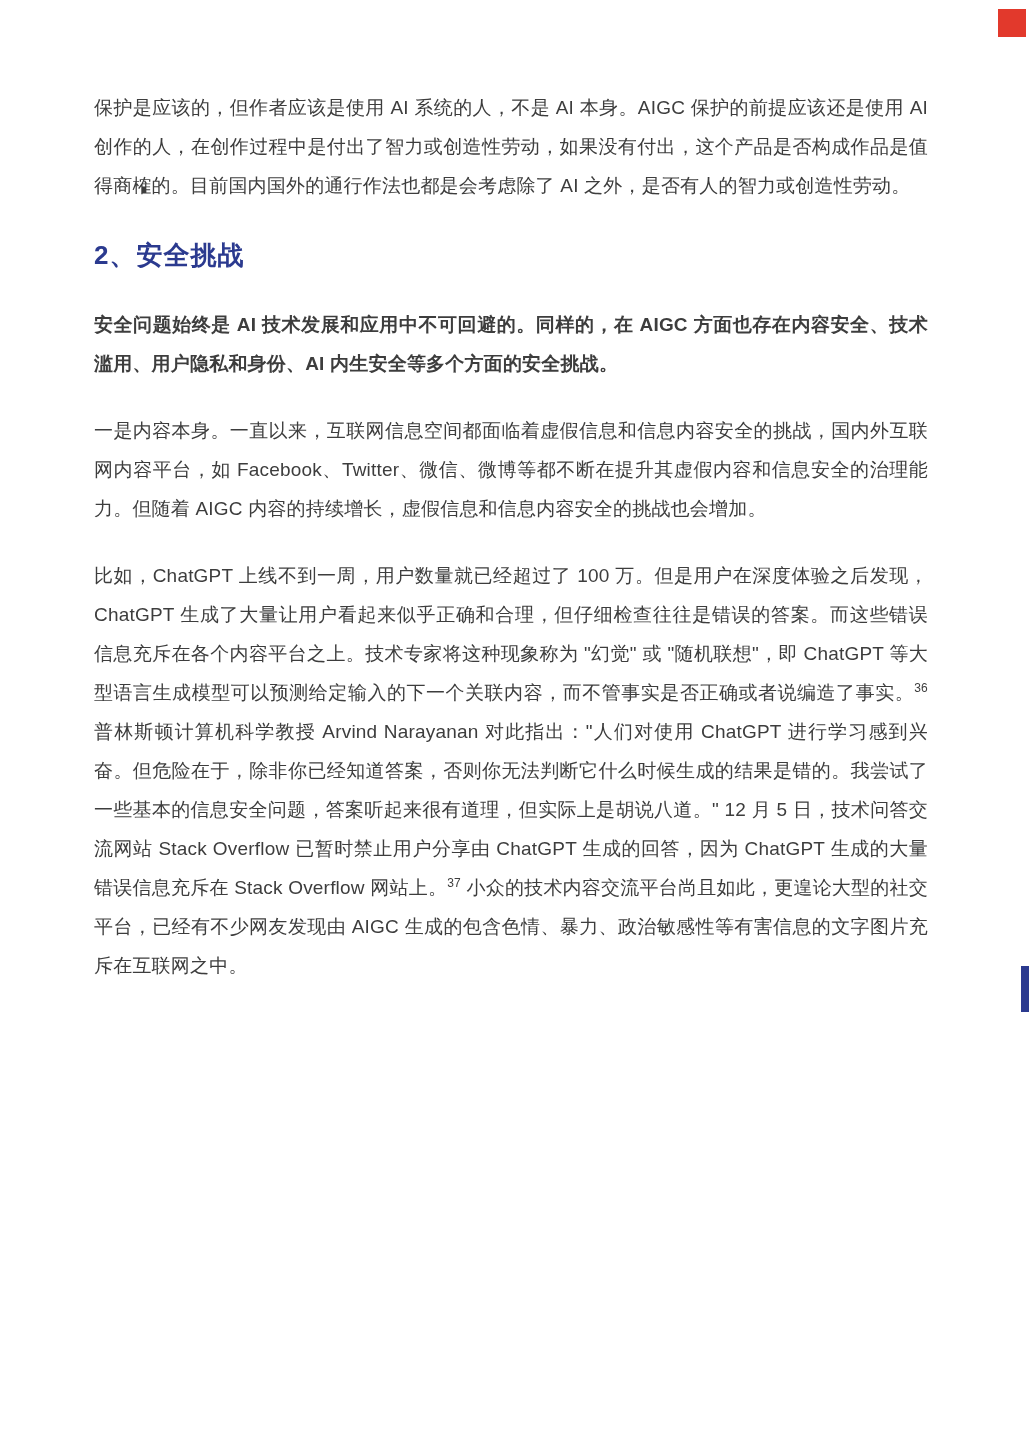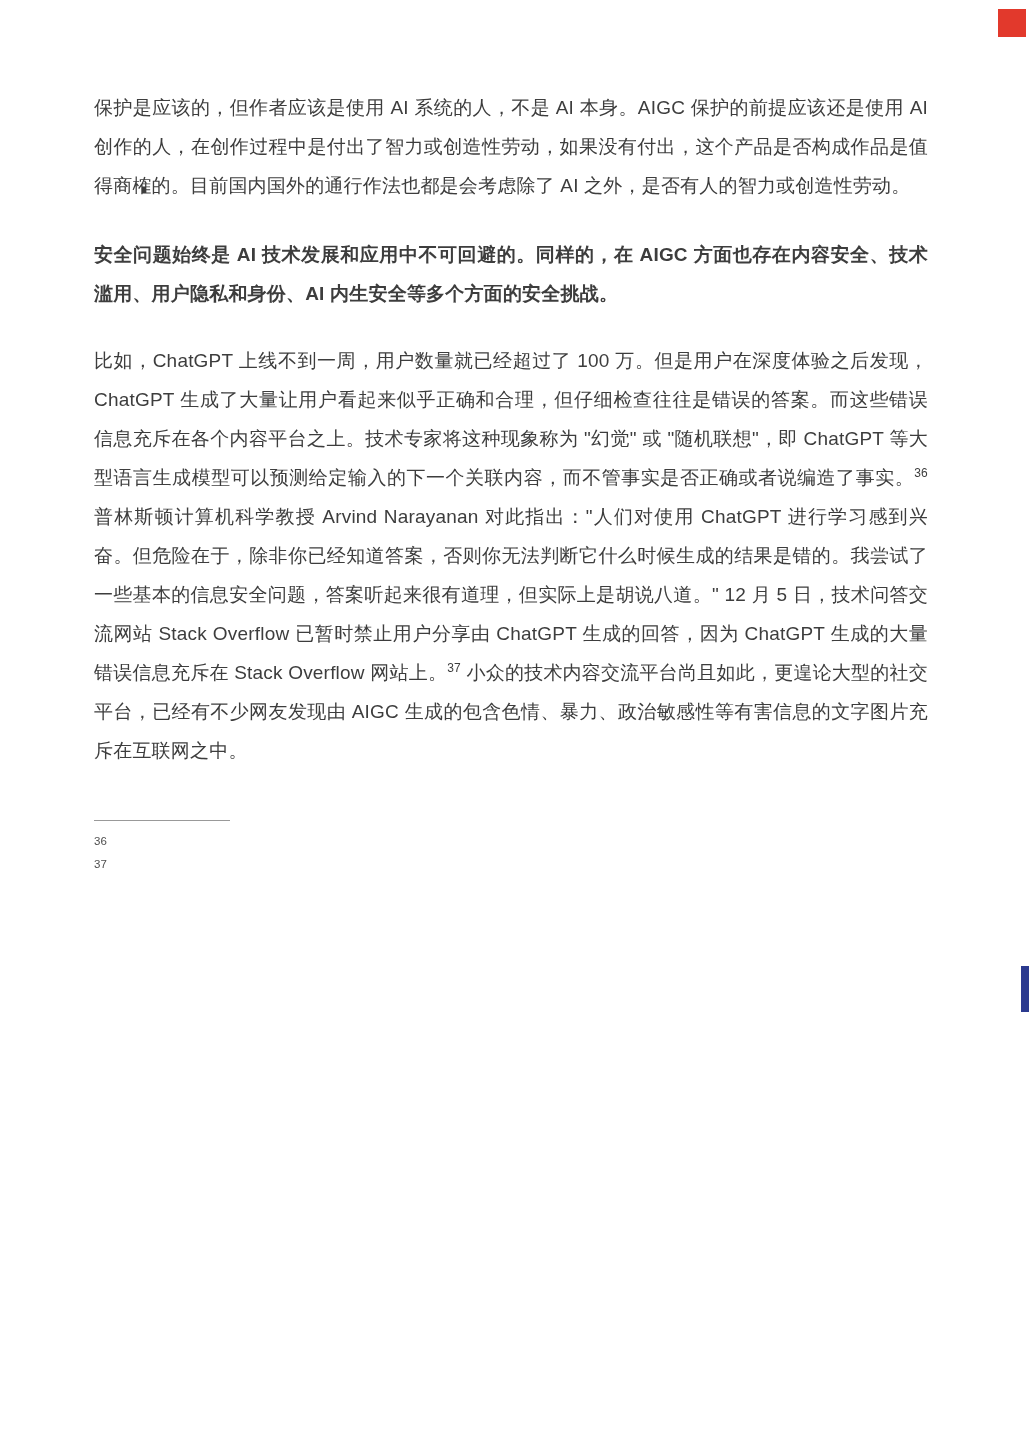--- a/index.html
+++ b/index.html
@@ -92,23 +92,25 @@
 <body>
 
 <div class="page">
 
   <div class="red-marker"></div>
 
   <main class="content">
 
     <p class="para p1">保护是应该的，但作者应该是使用 AI 系统的人，不是 AI 本身。AIGC 保护的前提应该还是使用 AI 创作的人，在创作过程中是付出了智力或创造性劳动，如果没有付出，这个产品是否构成作品是值得商榷的。目前国内国外的通行作法也都是会考虑除了 AI 之外，是否有人的智力或创造性劳动。</p>
 
+    <h2 class="heading">2、安全挑战</h2>
 
     <p class="para p2">安全问题始终是 AI 技术发展和应用中不可回避的。同样的，在 AIGC 方面也存在内容安全、技术滥用、用户隐私和身份、AI 内生安全等多个方面的安全挑战。</p>
 
+    <p class="para p3">一是内容本身。一直以来，互联网信息空间都面临着虚假信息和信息内容安全的挑战，国内外互联网内容平台，如 Facebook、Twitter、微信、微博等都不断在提升其虚假内容和信息安全的治理能力。但随着 AIGC 内容的持续增长，虚假信息和信息内容安全的挑战也会增加。</p>
 
     <p class="para p4"><span>比如，ChatGPT 上线不到一周，用户数量就已经超过了 100 万。但是用户在深度体验之后发现，ChatGPT 生成了大量让用户看起来似乎正确和合理，但仔细检查往往是错误的答案。而这些错误信息充斥在各个内容平台之上。技术专家将这种现象称为 "幻觉" 或 "随机联想"，即 ChatGPT 等大型语言生成模型可以预测给定输入的下一个关联内容，而不管事实是否正确或者说编造了事实。</span><sup class="fn-ref">36</sup><span> 普林斯顿计算机科学教授 Arvind Narayanan 对此指出："人们对使用 ChatGPT 进行学习感到兴奋。但危险在于，除非你已经知道答案，否则你无法判断它什么时候生成的结果是错的。我尝试了一些基本的信息安全问题，答案听起来很有道理，但实际上是胡说八道。" 12 月 5 日，技术问答交流网站 Stack Overflow 已暂时禁止用户分享由 ChatGPT 生成的回答，因为 ChatGPT 生成的大量错误信息充斥在 Stack Overflow 网站上。</span><sup class="fn-ref">37</sup><span> 小众的技术内容交流平台尚且如此，更遑论大型的社交平台，已经有不少网友发现由 AIGC 生成的包含色情、暴力、政治敏感性等有害信息的文字图片充斥在互联网之中。</span></p>
 
 
     <div class="footnotes">
       <div class="fn-divider"></div>
       <div class="fn-row">
         <span class="fn-num">36</span>
       </div>
       <div class="fn-row">

